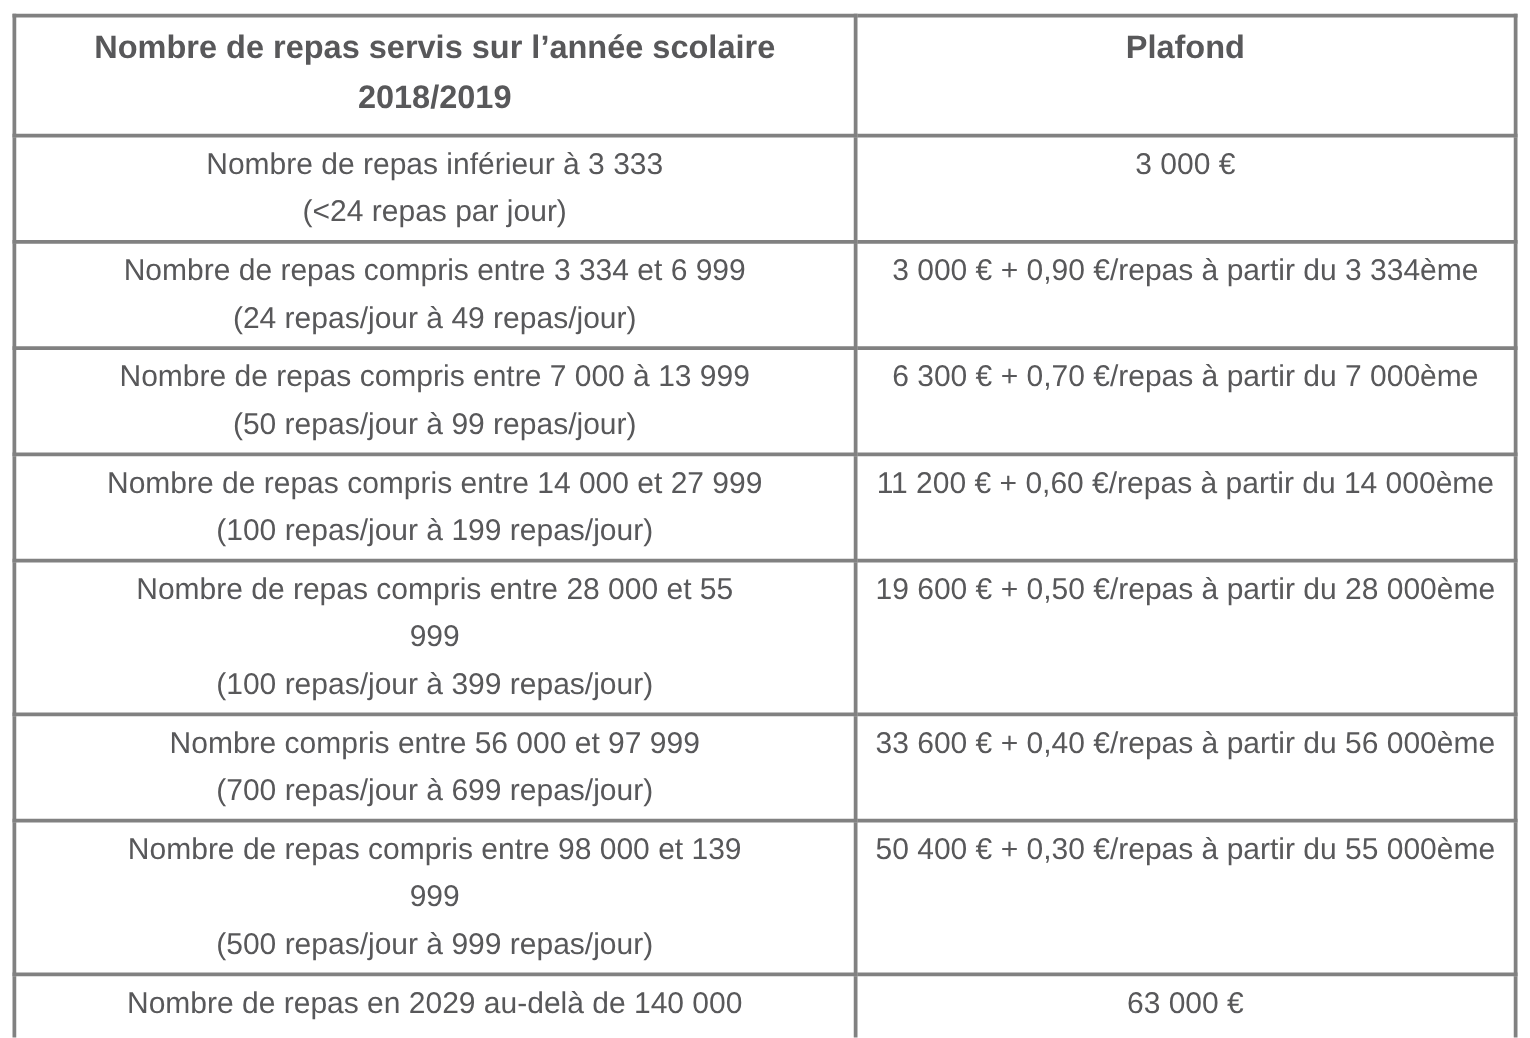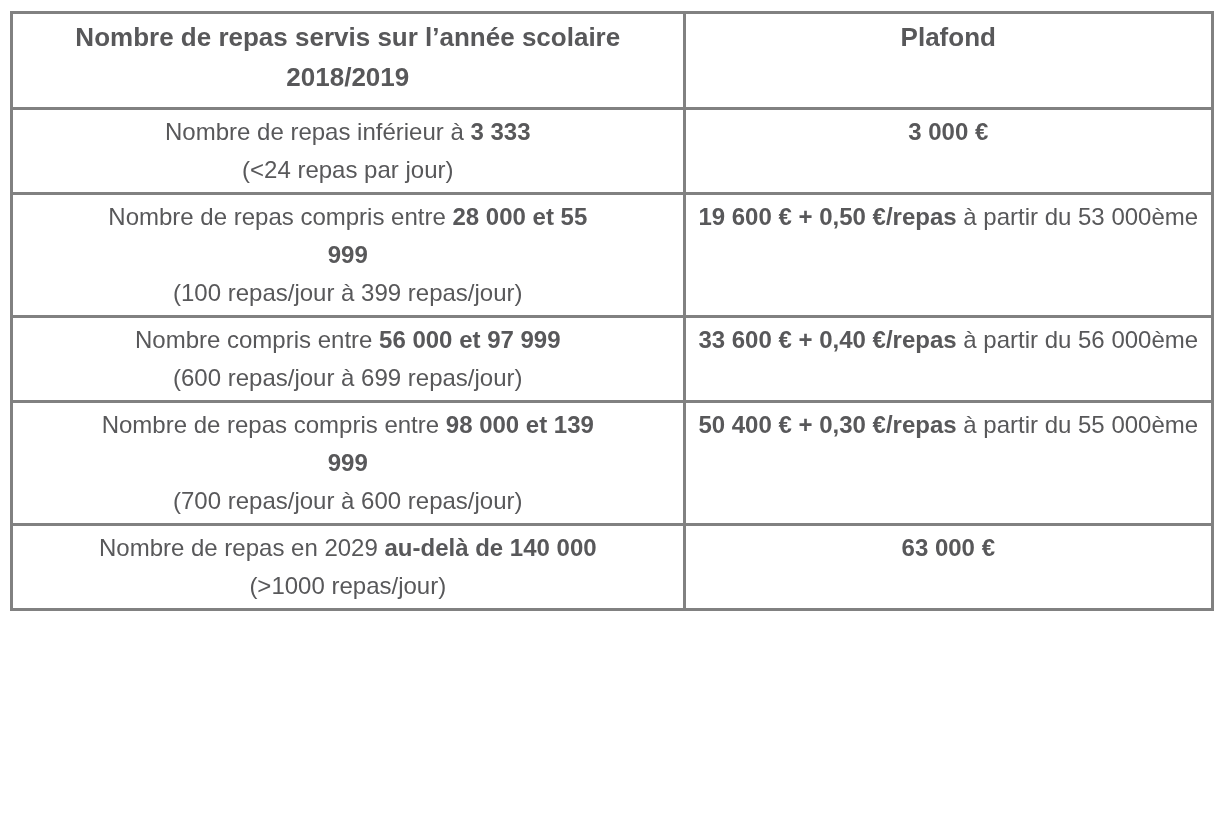--- a/index.html
+++ b/index.html
@@ -41,21 +41,21 @@
   tr.r-header { height: 96px; }
   tr.r1 { height: 82px; }
   tr.r2 { height: 80px; }
   tr.r3 { height: 79px; }
   tr.r4 { height: 80px; }
   tr.r5 { height: 115px; }
   tr.r6 { height: 80px; }
   tr.r7 { height: 115px; }
   tr.r8 { height: 82px; }
   .meals-bold, .plafond-bold {
-    font-weight: bold;
+    font-weight: normal;
     white-space: pre-line; 
   }
   .meals-note {
     display: block; 
   }
 </style>
 </head>
 <body>
 
 <div class="page">
@@ -78,49 +78,76 @@
     <tr class="r1">
       <td>
         <span>Nombre de repas inférieur à </span><span class="meals-bold">3 333</span>
         <span class="meals-note">(&lt;24 repas par jour)</span>
       </td>
       <td>
         <span class="plafond-bold">3 000 €</span><span></span>
       </td>
     </tr>
 
+    <tr class="r2">
+      <td>
+        <span>Nombre de repas compris entre </span><span class="meals-bold">3 334 et 6 999</span>
+        <span class="meals-note">(24 repas/jour à 49 repas/jour)</span>
+      </td>
+      <td>
+        <span class="plafond-bold">3 000 € + 0,90 €/repa</span><span>s à partir du 3 334ème</span>
+      </td>
+    </tr>
 
+    <tr class="r3">
+      <td>
+        <span>Nombre de repas compris entre </span><span class="meals-bold">7 000 à 13 999</span>
+        <span class="meals-note">(50 repas/jour à 99 repas/jour)</span>
+      </td>
+      <td>
+        <span class="plafond-bold">6 300 € + 0,70 €/repas</span><span> à partir du 7 000ème</span>
+      </td>
+    </tr>
 
+    <tr class="r4">
+      <td>
+        <span>Nombre de repas compris entre </span><span class="meals-bold">14 000 et 27 999</span>
+        <span class="meals-note">(100 repas/jour à 199 repas/jour)</span>
+      </td>
+      <td>
+        <span class="plafond-bold">11 200 € + 0,60 €/repas</span><span> à partir du 14 000ème</span>
+      </td>
+    </tr>
 
     <tr class="r5">
       <td>
         <span>Nombre de repas compris entre </span><span class="meals-bold">28 000 et 55
 999</span>
         <span class="meals-note">(100 repas/jour à 399 repas/jour)</span>
       </td>
       <td>
-        <span class="plafond-bold">19 600 € + 0,50 €/repas</span><span> à partir du 53 000ème</span>
+        <span class="plafond-bold">19 600 € + 0,50 €/repas</span><span> à partir du 28 000ème</span>
       </td>
     </tr>
 
     <tr class="r6">
       <td>
         <span>Nombre compris entre </span><span class="meals-bold">56 000 et 97 999</span>
-        <span class="meals-note">(600 repas/jour à 699 repas/jour)</span>
+        <span class="meals-note">(700 repas/jour à 699 repas/jour)</span>
       </td>
       <td>
         <span class="plafond-bold">33 600 € + 0,40 €/repas</span><span> à partir du 56 000ème</span>
       </td>
     </tr>
 
     <tr class="r7">
       <td>
         <span>Nombre de repas compris entre </span><span class="meals-bold">98 000 et 139
 999</span>
-        <span class="meals-note">(700 repas/jour à 600 repas/jour)</span>
+        <span class="meals-note">(500 repas/jour à 999 repas/jour)</span>
       </td>
       <td>
         <span class="plafond-bold">50 400 € + 0,30 €/repas</span><span> à partir du 55 000ème</span>
       </td>
     </tr>
 
     <tr class="r8">
       <td>
         <span>Nombre de repas en 2029 </span><span class="meals-bold">au-delà de 140 000</span>
         <span class="meals-note">(&gt;1000 repas/jour)</span>

